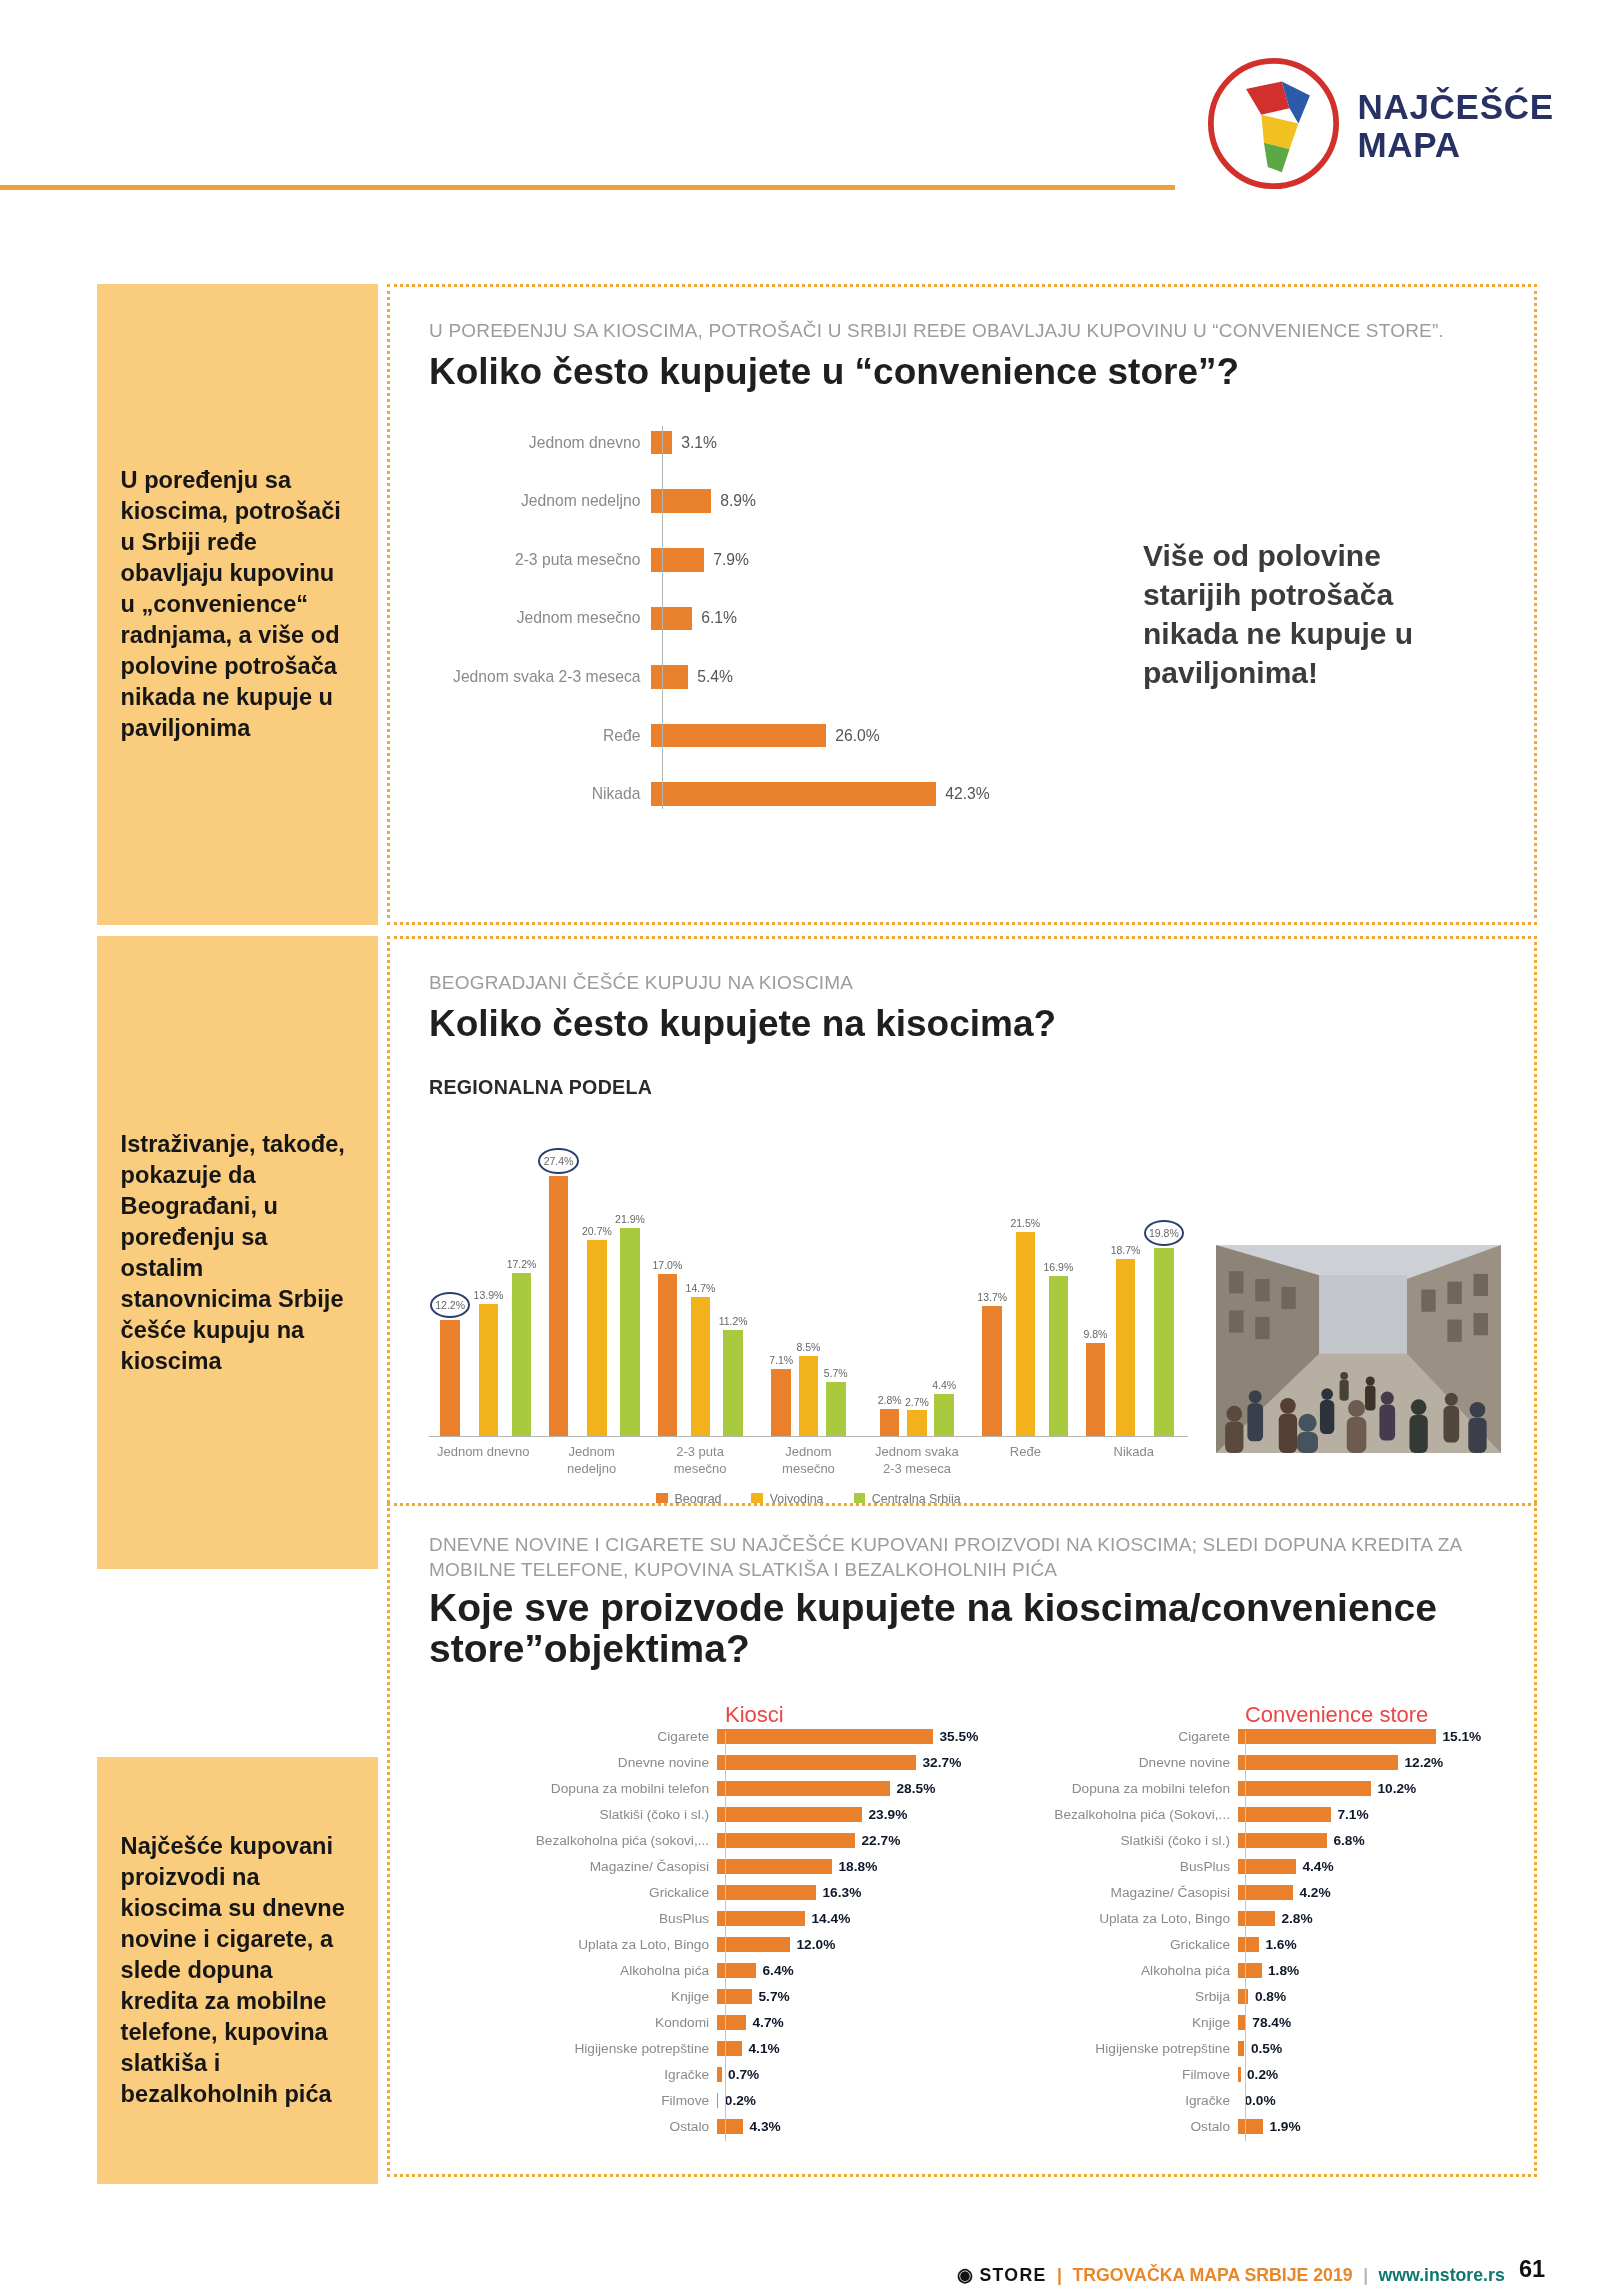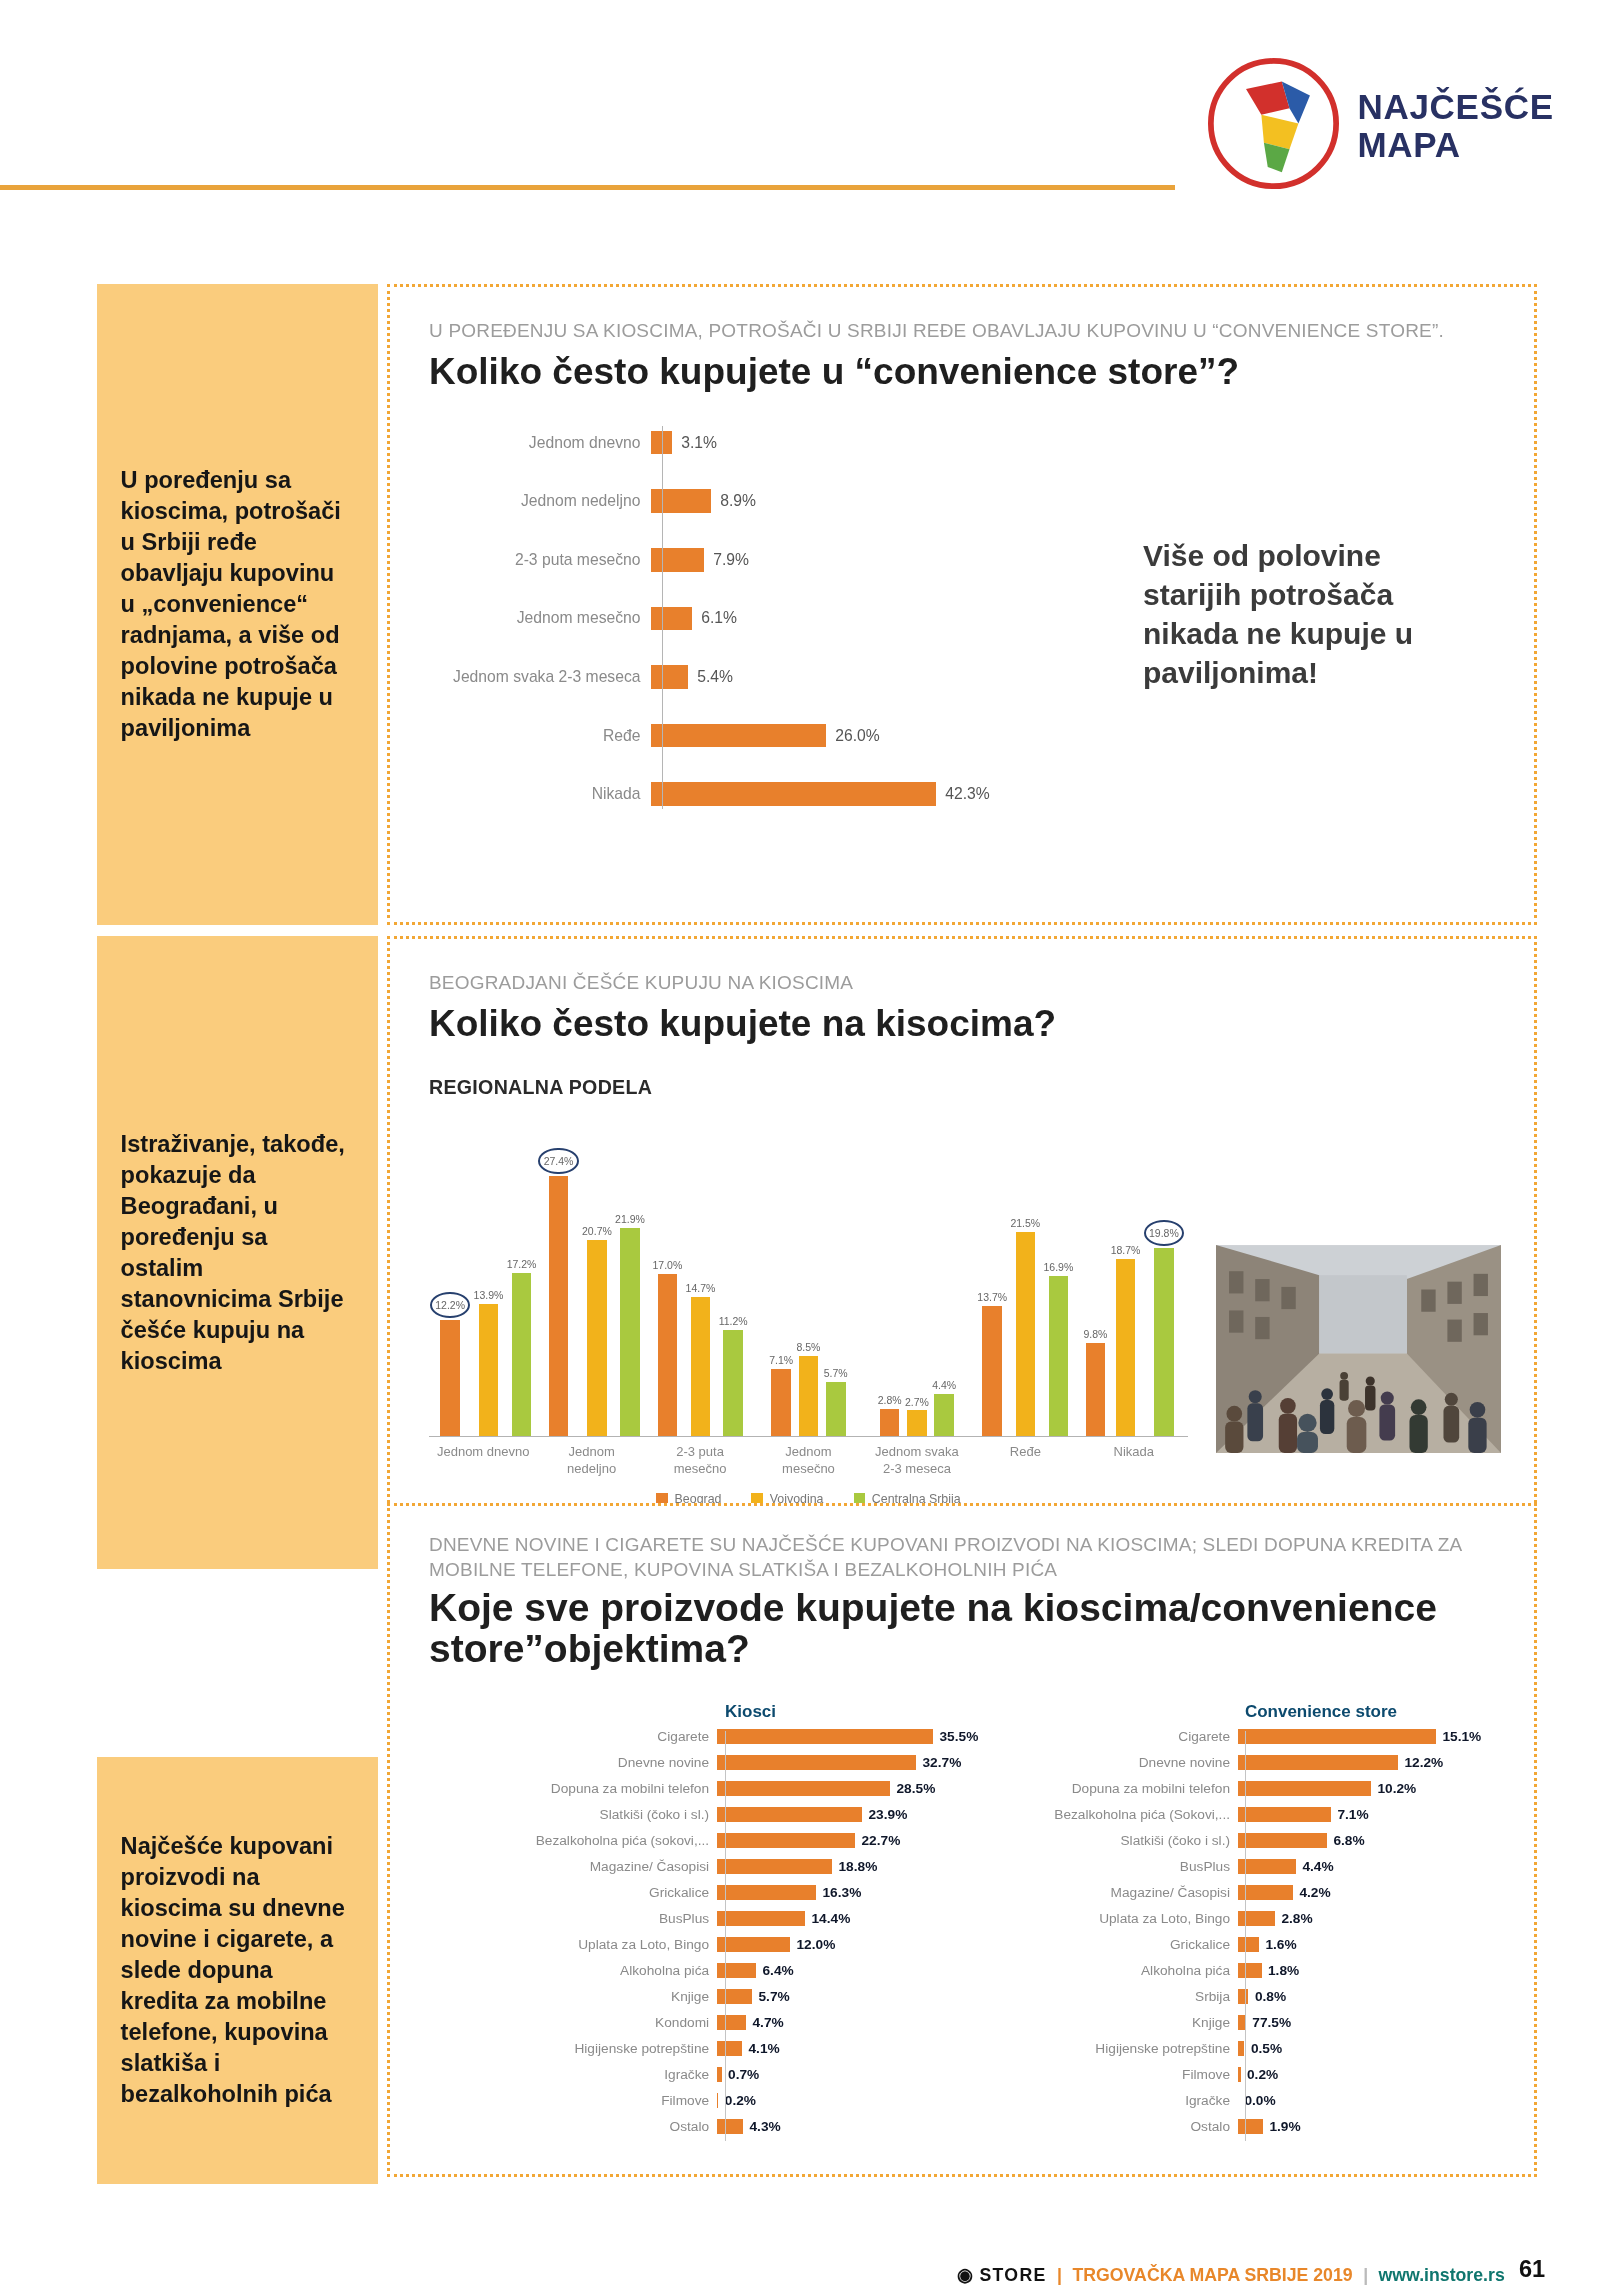--- a/index.html
+++ b/index.html
@@ -44,21 +44,21 @@
   .labels-row{display:flex;width:759px;}
   .labels-row .xlab{flex:1;margin-top:7.9px;font-size:13px;line-height:16.4px;color:#8a8a8a;text-align:center;padding:0 5.2px;}
   .glegend{width:759px;display:flex;justify-content:center;gap:30px;margin-top:14.4px;}
   .legend-item{display:flex;align-items:center;gap:6.5px;font-size:12.4px;color:#777;}
   .legend-item .sq{width:11.8px;height:11.8px;display:inline-block;}
   .photo{position:absolute;right:33px;top:306px;width:285px;height:208px;}
 
   
   .pcharts{display:flex;gap:23.6px;margin-top:17px;}
   .pchart{position:relative;}
-  .pchart .phead{font-size:17px;font-weight:bold;color:#0c4a6e;margin-bottom:5.2px;height:22px;}
+  .pchart .phead{font-size:22px;font-weight:normal;color:#ef4444;margin-bottom:5.2px;height:22px;}
   #chart3l .phead{margin-left:296px;}
   #chart3r .phead{margin-left:243px;}
   .pchart .axis{position:absolute;top:29px;bottom:3.9px;width:1.3px;background:#c4c4c4;}
   #chart3l .axis{left:296px;}
   #chart3r .axis{left:243px;}
   .pchart .row{display:flex;align-items:center;margin-bottom:11px;}
   .pchart .lbl{padding-right:7.9px;text-align:right;font-size:13.7px;color:#8a8a8a;white-space:nowrap;}
   #chart3l .lbl{width:288px;}
   #chart3r .lbl{width:236px;}
   .pchart .bar{height:15px;}
@@ -501,21 +501,21 @@
               <div class="val">1.8%</div>
             </div>
             <div class="row">
               <div class="lbl">Srbija</div>
               <div class="bar" style="width: 10.5px; background: rgb(232, 128, 44);"></div>
               <div class="val">0.8%</div>
             </div>
             <div class="row">
               <div class="lbl">Knjige</div>
               <div class="bar" style="width: 7.9px; background: rgb(232, 128, 44);"></div>
-              <div class="val">77.5%</div>
+              <div class="val">78.4%</div>
             </div>
             <div class="row">
               <div class="lbl">Higijenske potrepštine</div>
               <div class="bar" style="width: 6.5px; background: rgb(232, 128, 44);"></div>
               <div class="val">0.5%</div>
             </div>
             <div class="row">
               <div class="lbl">Filmove</div>
               <div class="bar" style="width: 2.6px; background: rgb(232, 128, 44);"></div>
               <div class="val">0.2%</div>

